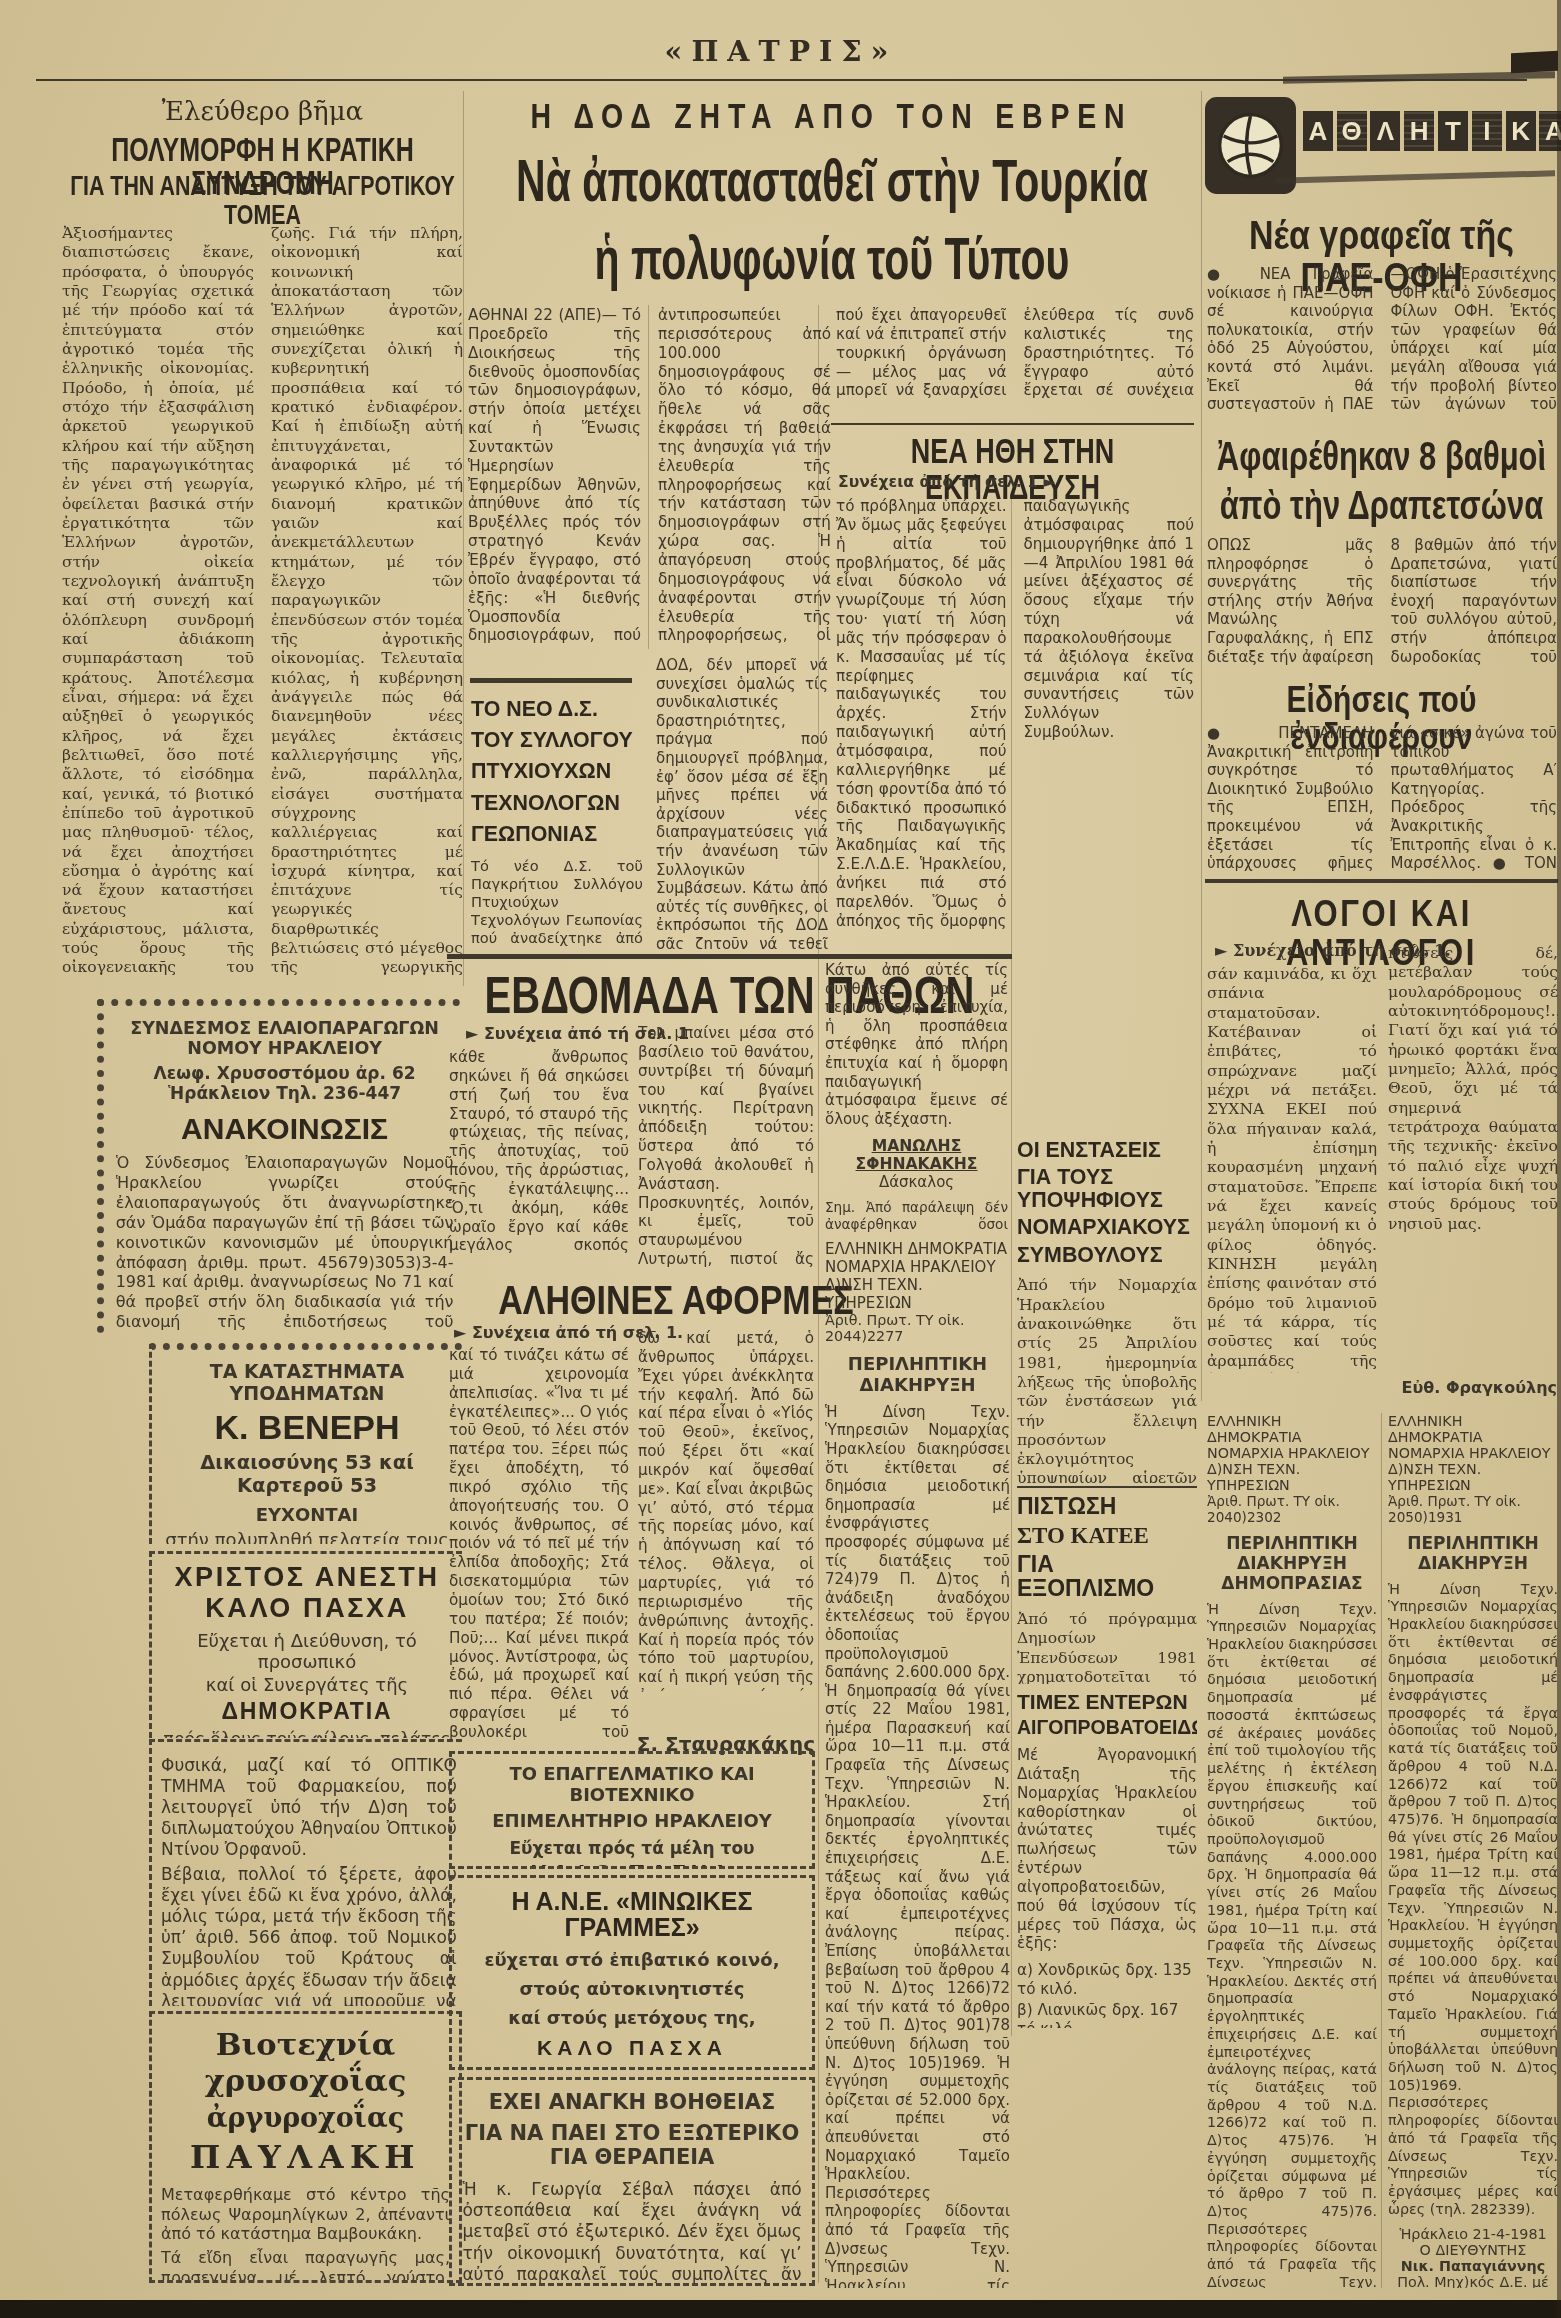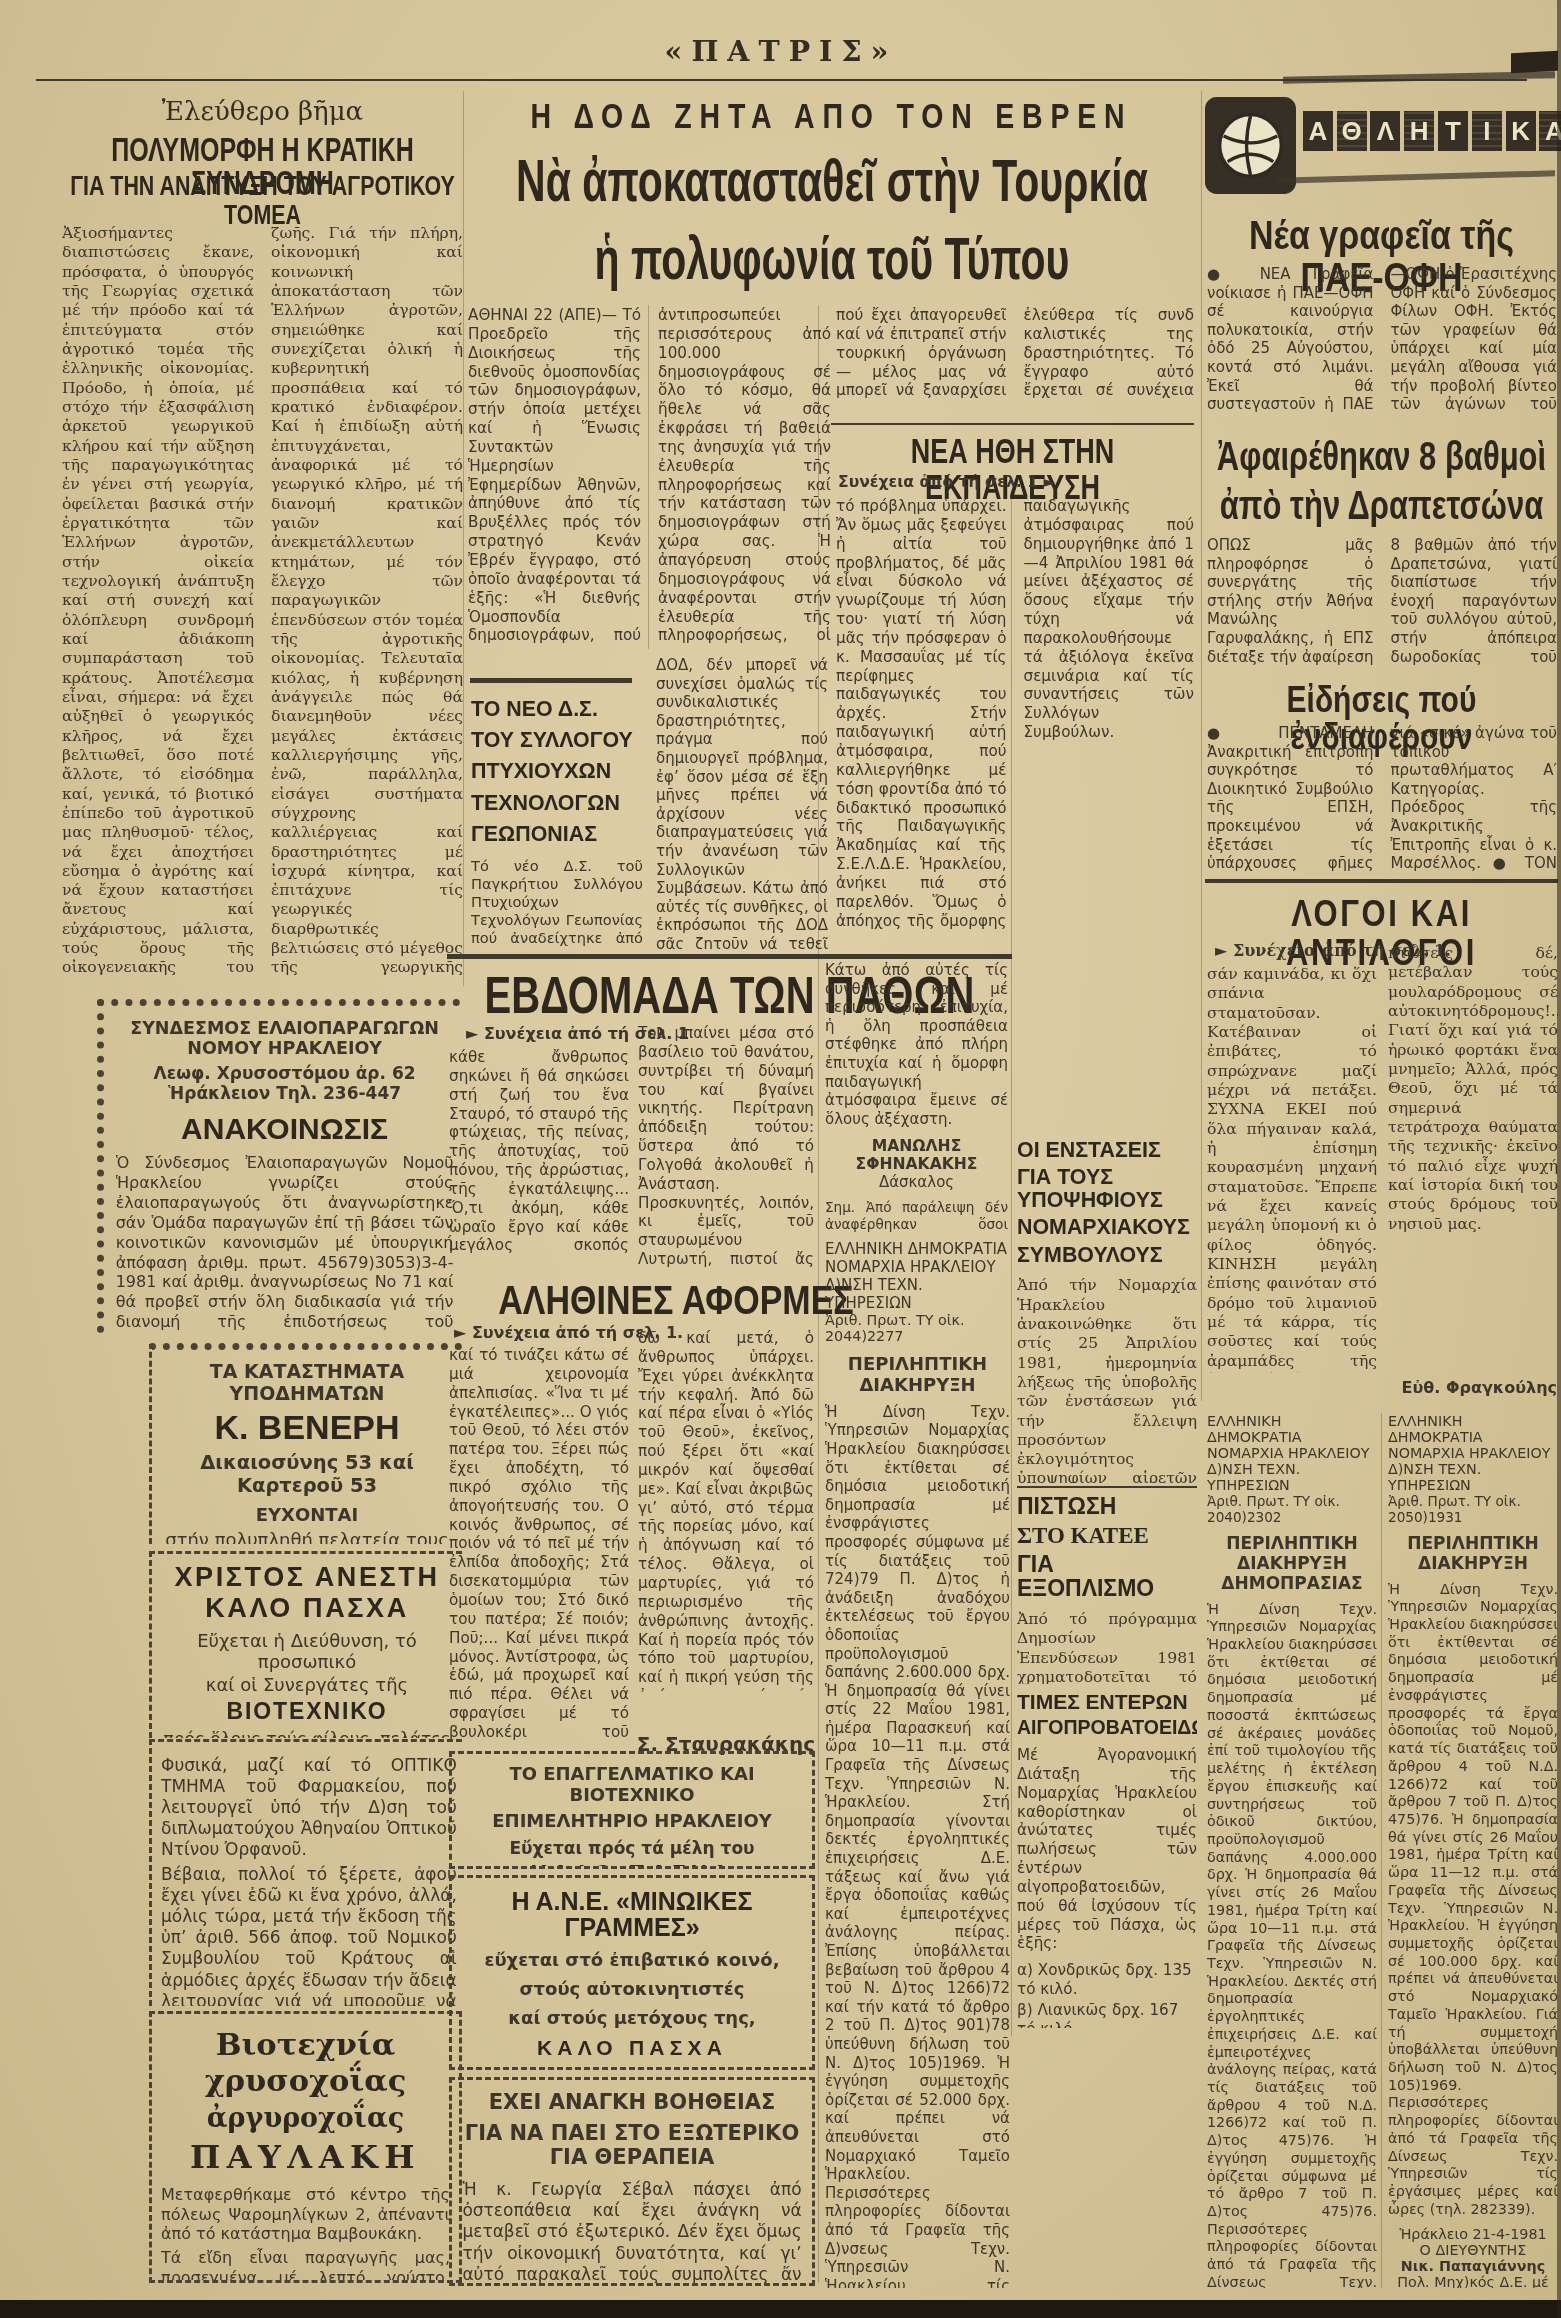--- a/index.html
+++ b/index.html
@@ -62,21 +62,21 @@
     <div class="b" style="font-size:18px;margin-top:6.5px;">ΕΥΧΟΝΤΑΙ</div>
     <div style="font-size:18px;margin-top:3.9px;">στήν πολυπληθή πελατεία τους</div>
 
   </div>
 
   <div class="abs dash-t dash-l c" style="left:149px;top:1551px;width:313px;height:187px;box-sizing:border-box;padding-top:9px;overflow:hidden;">
     <div class="head" style="font-size:27px;letter-spacing:2.6px;">ΧΡΙΣΤΟΣ ΑΝΕΣΤΗ</div>
     <div class="head" style="font-size:27px;letter-spacing:2.6px;margin-top:2.6px;">ΚΑΛΟ ΠΑΣΧΑ</div>
     <div style="font-size:18px;margin-top:7.8px;">Εὔχεται ἡ Διεύθυνση, τό προσωπικό</div>
     <div style="font-size:18px;margin-top:2.6px;">καί οἱ Συνεργάτες τῆς</div>
-    <div class="head" style="font-size:23px;margin-top:5.2px;letter-spacing:1.9px;">ΒΙΟΤΕΧΝΙΚΟ</div>
+    <div class="head" style="font-size:23px;margin-top:5.2px;letter-spacing:1.9px;">ΔΗΜΟΚΡΑΤΙΑ</div>
     <div style="font-size:17px;margin-top:5.2px;">πρός ὅλους τούς φίλους, πελάτες καί</div>
 
   </div>
 
   <div class="abs dash-t dash-l" style="left:149px;top:1739px;width:313px;height:267px;box-sizing:border-box;padding:9px 5.2px 0 9px;overflow:hidden;">
     <div class="j body-t" style="font-size:17px;margin-top:3.9px;">Φυσικά, μαζί καί τό ΟΠΤΙΚΟ ΤΜΗΜΑ τοῦ Φαρμακείου, πού λειτουργεῖ ὑπό τήν Δ)ση τοῦ διπλωματούχου Ἀθηναίου Ὀπτικοῦ Ντίνου Ὀρφανοῦ.</div>
     <div class="j body-t" style="font-size:17px;margin-top:3.9px;">Βέβαια, πολλοί τό ξέρετε, ἀφοῦ ἔχει γίνει ἐδῶ κι ἕνα χρόνο, ἀλλά, μόλις τώρα, μετά τήν ἔκδοση τῆς ὑπ’ ἀριθ. 566 ἀποφ. τοῦ Νομικοῦ Συμβουλίου τοῦ Κράτους αἱ ἁρμόδιες ἀρχές ἔδωσαν τήν ἄδεια λειτουργίας γιά νά μποροῦμε νά τ’ ἀνακοινώσουμε.</div>
 
   </div>
 
@@ -142,21 +142,21 @@
   </div>
 
   <div class="abs dash-box" style="left:449px;top:2077px;width:366px;height:209px;box-sizing:border-box;padding:10.4px 10.4px 0 10.4px;overflow:hidden;">
     <div class="b c" style="font-size:21px;">ΕΧΕΙ ΑΝΑΓΚΗ ΒΟΗΘΕΙΑΣ</div>
     <div class="b c" style="font-size:21px;margin-top:6.5px;">ΓΙΑ ΝΑ ΠΑΕΙ ΣΤΟ ΕΞΩΤΕΡΙΚΟ ΓΙΑ ΘΕΡΑΠΕΙΑ</div>
     <div class="j body-t" style="font-size:17px;margin-top:10.4px;">Ἡ κ. Γεωργία Σέβαλ πάσχει ἀπό ὀστεοπάθεια καί ἔχει ἀνάγκη νά μεταβεῖ στό ἐξωτερικό. Δέν ἔχει ὅμως τήν οἰκονομική δυνατότητα, καί γι’ αὐτό παρακαλεῖ τούς συμπολίτες ἄν θέλουν, νά τή βοηθήσουν. Στήν Κτηματική Τράπεζα ἔχει ἀνοιχθεῖ στό ὄνομά της ὁ ὑπ’ ἀριθμόν 224499 λογαριασμός στόν ὁποῖο μποροῦν νά καταθέσουν ὅ,τι ποσό θέλουν.</div>
   </div>
 
   <div class="abs" style="left:825px;top:961px;width:183px;height:272px;overflow:hidden;">
     <div class="j body-t" style="font-size:15px;">Κάτω ἀπό αὐτές τίς συνθῆκες καί μέ περισσότερη ἐπιτυχία, ἡ ὅλη προσπάθεια στέφθηκε ἀπό πλήρη ἐπιτυχία καί ἡ ὅμορφη παιδαγωγική ἀτμόσφαιρα ἔμεινε σέ ὅλους ἀξέχαστη.</div>
-    <div class="b c" style="font-size:15.6px;margin-top:9px;">ΜΑΝΩΛΗΣ ΣΦΗΝΑΚΑΚΗΣ</div>
+    <div class="b c" style="font-size:15.6px;margin-top:9px;text-decoration:underline;">ΜΑΝΩΛΗΣ ΣΦΗΝΑΚΑΚΗΣ</div>
     <div class="c" style="font-size:15px;">Δάσκαλος</div>
     <div class="j body-t" style="font-size:13.6px;margin-top:7.8px;">Σημ. Ἀπό παράλειψη δέν ἀναφέρθηκαν ὅσοι παρακολούθησαν τό σεμινάριο τῆς Π. Ἀκαδημίας.</div>
   </div>
 
   <div class="abs" style="left:825px;top:1240px;width:185px;height:1048px;overflow:hidden;">
     <div style="font-size:15px;">ΕΛΛΗΝΙΚΗ ΔΗΜΟΚΡΑΤΙΑ</div>
     <div style="font-size:15px;">ΝΟΜΑΡΧΙΑ ΗΡΑΚΛΕΙΟΥ</div>
     <div style="font-size:15px;">Δ)ΝΣΗ ΤΕΧΝ. ΥΠΗΡΕΣΙΩΝ</div>
     <div style="font-size:14.3px;">Ἀριθ. Πρωτ. ΤΥ οἰκ. 2044)2277</div>
     <div class="b c" style="font-size:18px;margin-top:9px;">ΠΕΡΙΛΗΠΤΙΚΗ</div>

